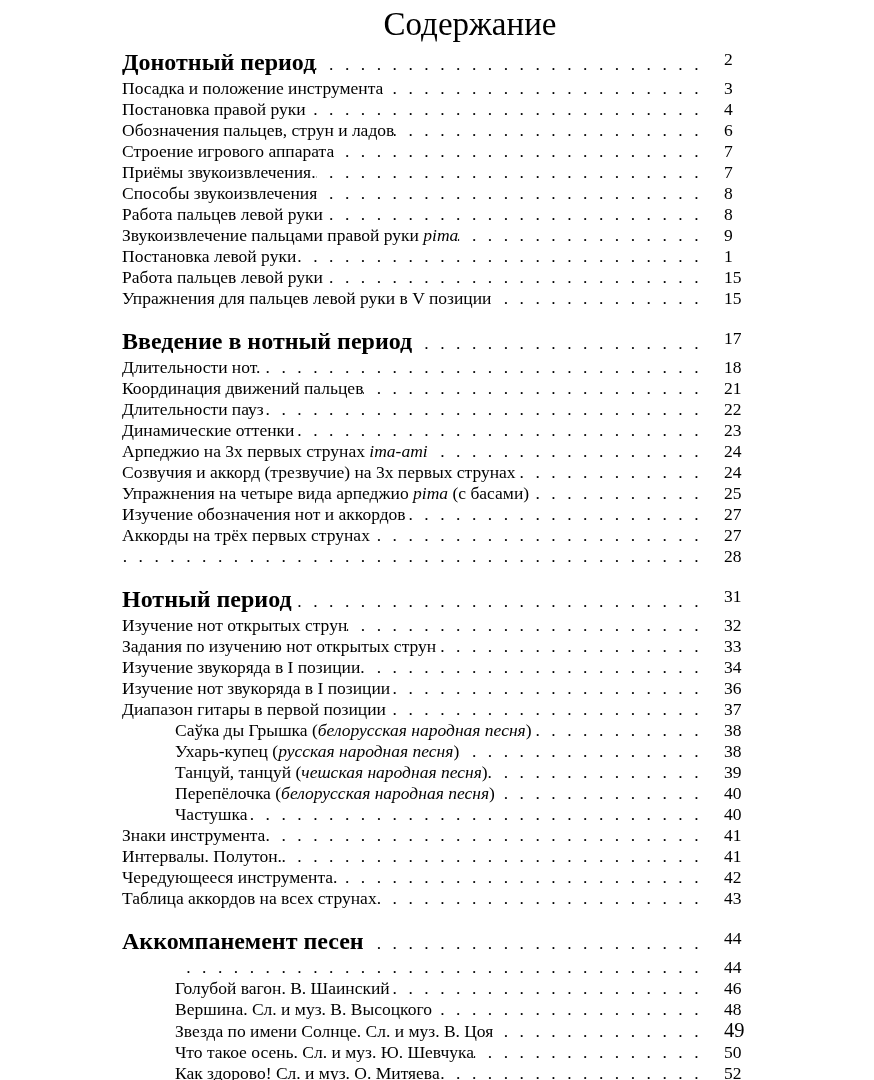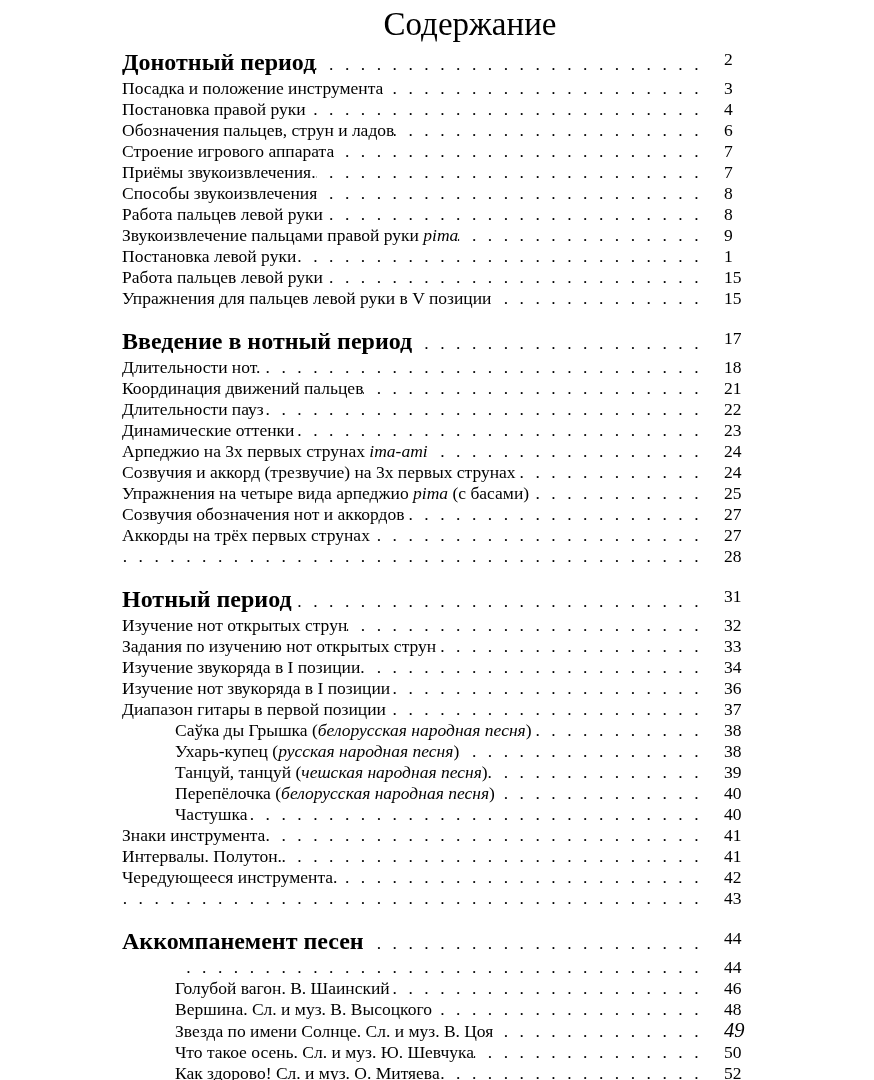--- a/index.html
+++ b/index.html
@@ -54,21 +54,21 @@
     font-size: 17.5px;
     font-weight: 400;
   }
   .toc-row .page-num {
     flex: 0 0 34px;
     padding-left: 2px;
     font-size: 17.5px;
     font-weight: 400;
     text-align: left;
   }
-  .toc-row .page-num.big { font-size: 20.5px; font-style: italic; }
+  .toc-row .page-num.big { font-size: 20.5px; }
 
   .toc-row.header .txt {
     font-size: 24px;
     font-weight: 700;
     line-height: 28px;
   }
   .toc-row.header { line-height: 28px; }
   .toc-row.header .page-num { position: relative; top: -5px; }
 </style>
 </head>
@@ -174,21 +174,21 @@
           <span class="txt"><span>Созвучия и аккорд (трезвучие) на 3х первых струнах</span></span>
           <span class="dots">............................................................</span>
           <span class="page-num">24</span>
         </div>
         <div class="toc-row">
           <span class="txt"><span>Упражнения на четыре вида арпеджио </span><span class="i">pima</span><span> (с басами)</span></span>
           <span class="dots">............................................................</span>
           <span class="page-num">25</span>
         </div>
         <div class="toc-row">
-          <span class="txt"><span>Созвучия обозначения нот и аккордов</span></span>
+          <span class="txt"><span>Изучение обозначения нот и аккордов</span></span>
           <span class="dots">............................................................</span>
           <span class="page-num">27</span>
         </div>
         <div class="toc-row">
           <span class="txt"><span>Аккорды на трёх первых струнах</span></span>
           <span class="dots">............................................................</span>
           <span class="page-num">27</span>
         </div>
         <div class="toc-row">
           <span class="dots">............................................................</span>
@@ -260,20 +260,21 @@
           <span class="txt"><span>Интервалы. Полутон.</span></span>
           <span class="dots">............................................................</span>
           <span class="page-num">41</span>
         </div>
         <div class="toc-row">
           <span class="txt"><span>Чередующееся инструмента.</span></span>
           <span class="dots">............................................................</span>
           <span class="page-num">42</span>
         </div>
         <div class="toc-row">
+          <span class="txt"><span>Таблица аккордов на всех струнах</span></span>
           <span class="dots">............................................................</span>
           <span class="page-num">43</span>
         </div>
       </section>
       <section class="toc-section">
         <div class="toc-row header">
           <span class="txt"><span>Аккомпанемент песен</span></span>
           <span class="dots">............................................................</span>
           <span class="page-num">44</span>
         </div>

